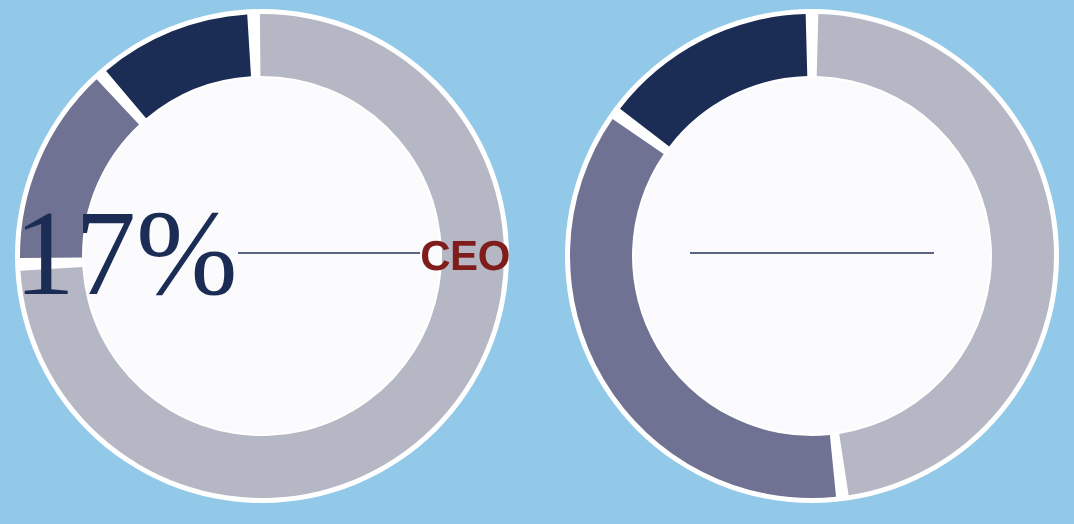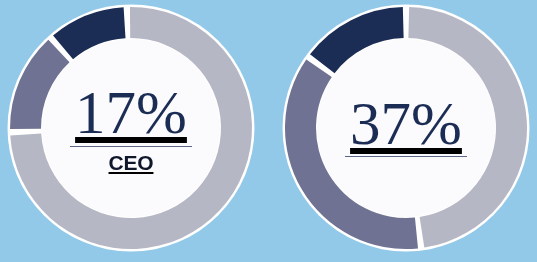--- a/index.html
+++ b/index.html
@@ -34,45 +34,44 @@
     overflow: visible;
   }
 
   .center-stack {
     position: absolute;
     left: 0;
     top: 0;
     width: 248px;
     height: 248px;
     display: flex;
-    flex-direction: column;
+    flex-direction: row;
     align-items: center;
     justify-content: center;
     pointer-events: none;
-    text-decoration: underline;
   }
   .pct {
     font-family: "Liberation Serif", serif;
     color: #1c2d55;
     font-size: 61px;
     line-height: 0.98;
     letter-spacing: 0px;
     font-weight: 400;
     margin: 0 0 1px 0;
     white-space: nowrap;
   }
   .rule {
     width: 122px;
     height: 1px;
     background: #5d6585;
     margin: 2px 0 5px 0;
   }
   .label {
     font-family: "Liberation Sans", sans-serif;
-    color: #0f172a;
+    color: #7f1d1d;
     font-weight: bold;
     font-size: 21px;
     line-height: 1;
     white-space: nowrap;
     letter-spacing: -0.2px;
   }
 </style>
 </head>
 <body>
 
@@ -99,18 +98,17 @@
     <svg viewBox="0 0 248 248">
       <g>
           <circle cx="124" cy="124" r="123.5" fill="#ffffff"></circle>
           <path d="M 28.00424582476053 50.33986708994483 A 121 121 0 0 1 120.83258925474736 3.041463677957566 L 121.64407465229142 34.03084075219985 A 90 90 0 0 0 52.59819937378883 69.21147138921516 Z" fill="#1c2d55"></path>
           <path d="M 136.0176897189803 244.4017239653084 A 121 121 0 0 1 24.280731176736126 55.464845332095194 L 49.828643024018604 73.02343867676501 A 90 90 0 0 0 132.9387774769275 213.55500129651037 Z" fill="#6f7292"></path>
           <path d="M 127.16741074525271 3.041463677957566 A 121 121 0 0 1 142.30255924991354 243.6077603038507 L 137.61347382224974 212.96444981278154 A 90 90 0 0 0 126.35592534770862 34.03084075219985 Z" fill="#b6b7c4"></path>
           <circle cx="124" cy="124" r="89" fill="#fbfbfd"></circle>
         </g>
     </svg>
     <div class="center-stack">
-      <div class="pct">37%</div>
       <div class="rule" style="background: rgb(93, 101, 133);"></div>
     </div>
   </div>
 
 </div>
 
 </body></html>

